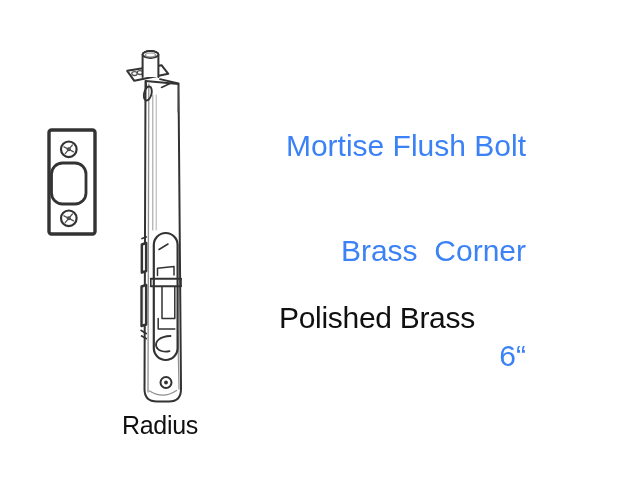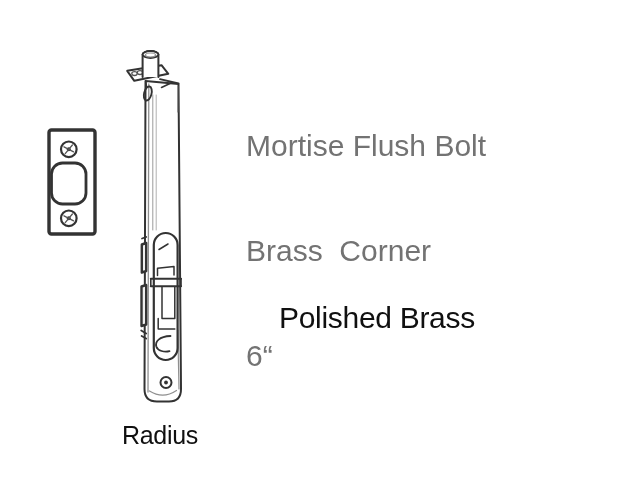--- a/index.html
+++ b/index.html
@@ -14,24 +14,24 @@
   .illustration {
     position: absolute;
     left: 0; top: 0;
     width: 640px; height: 480px;
   }
   .product-title {
     position: absolute;
     left: 246px;
     top: 58px;
     width: 280px;
-    text-align: left;
+    text-align: right;
     font-size: 30px;
     line-height: 35px;
-    color: #737373;
+    color: #3b82f6;
     white-space: pre;
   }
   .finish-label {
     position: absolute;
     left: 279px;
     top: 300px;
     font-size: 30px;
     line-height: 36px;
     color: #101010;
     letter-spacing: -0.3px;
@@ -39,21 +39,20 @@
   }
   .corner-label {
     position: absolute;
     left: 122px;
     top: 410px;
     font-size: 25px;
     line-height: 30px;
     color: #101010;
     letter-spacing: -0.3px;
     white-space: pre;
-    margin-top: 10px;
   }
 </style>
 </head>
 <body>
 
 <div class="canvas">
 
   <svg class="illustration" viewBox="0 0 640 480" xmlns="http://www.w3.org/2000/svg">
 
     <g stroke="#333333" fill="none" stroke-linecap="round" stroke-linejoin="round">

